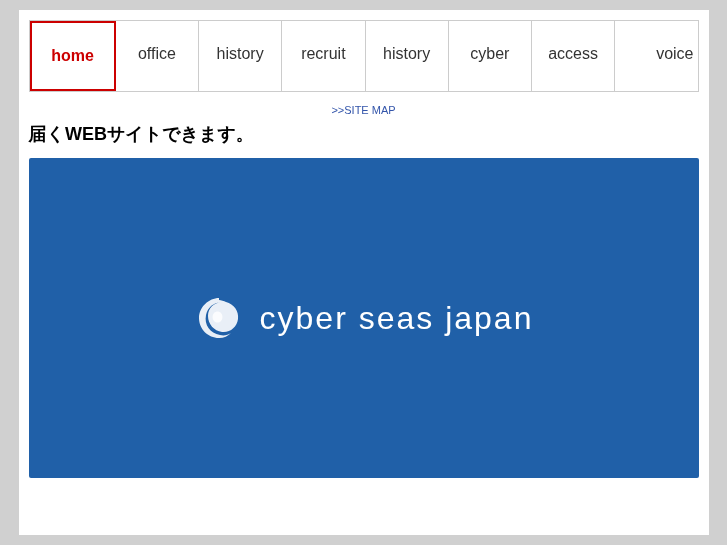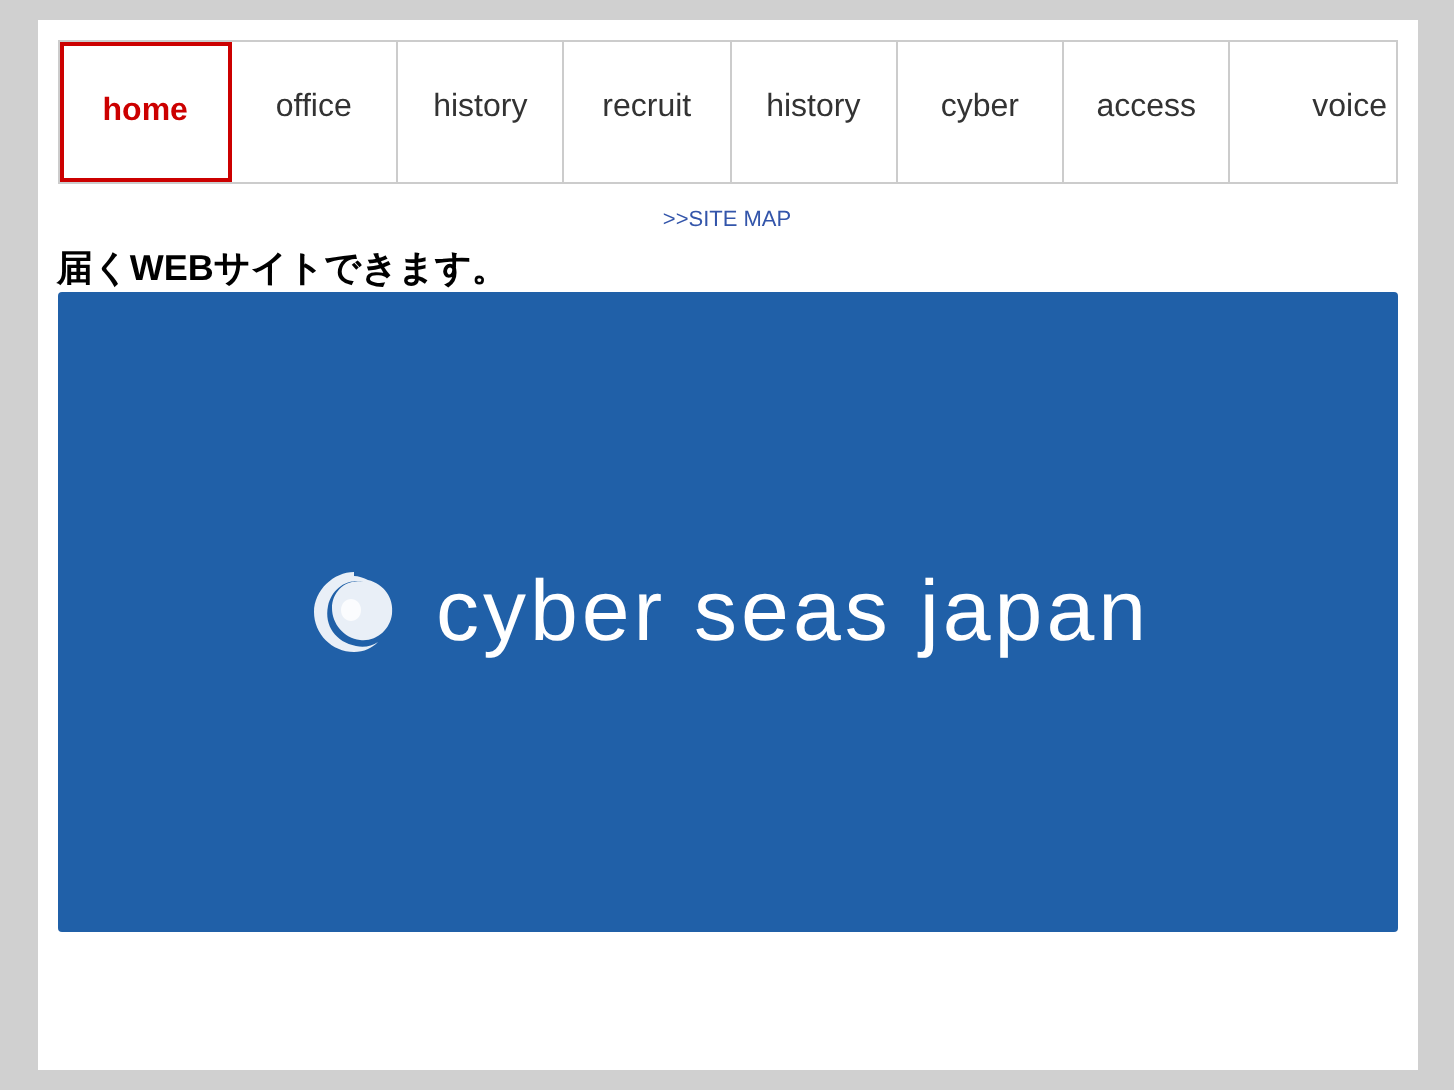--- a/index.html
+++ b/index.html
@@ -71,20 +71,21 @@
       font-size: 11px;
       text-decoration: none;
       cursor: pointer;
     }
 
     
     .page-heading {
       font-size: 18px;
       font-weight: bold;
       color: #000000;
+      margin-bottom: 12px;
       font-family: "MS Gothic", "Meiryo", Arial, sans-serif;
     }
 
     
     .hero-banner {
       background-color: #2060a8;
       width: 100%;
       height: 320px;
       display: flex;
       align-items: center;
@@ -98,21 +99,21 @@
       gap: 16px;
     }
 
     .hero-icon {
       width: 50px;
       height: 50px;
     }
 
     .hero-text {
       color: #ffffff;
-      font-size: 43px;
+      font-size: 32px;
       font-family: "Trebuchet MS", Arial, sans-serif;
       font-weight: 300;
       letter-spacing: 2px;
       text-transform: lowercase;
     }
   </style>
 </head>
 <body>
 
 <div class="page-wrapper">

